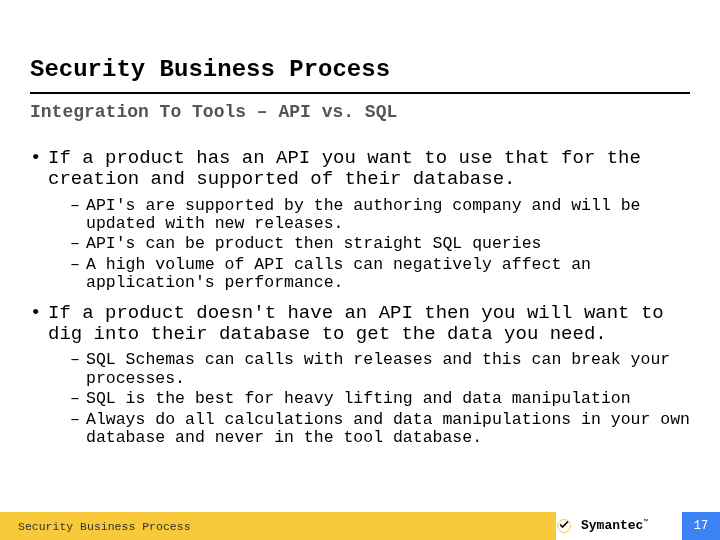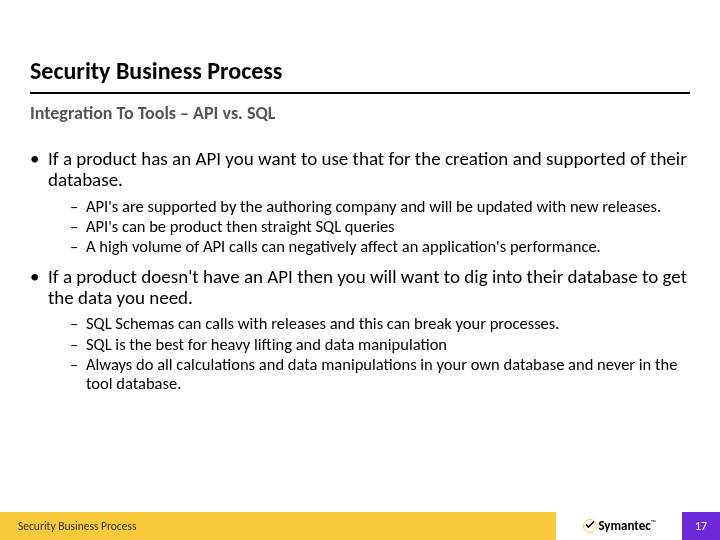--- a/index.html
+++ b/index.html
@@ -1,35 +1,35 @@
 <!DOCTYPE html>
 <html><head>
 <meta charset="utf-8">
 <style>
   * { margin: 0; padding: 0; box-sizing: border-box; }
   html, body { width: 720px; height: 540px; font-family: Calibri, "Segoe UI", Arial, sans-serif; background: #fff; color: #000; }
-  .slide { position: relative; width: 720px; height: 540px; }
+  .slide { position: relative; width: 720px; height: 540px; font-family: Liberation Mono, monospace; }
   .title { position: absolute; left: 30px; top: 56px; font-size: 24px; font-weight: 700; }
   .rule { position: absolute; left: 30px; top: 92px; width: 660px; height: 2px; background: #000; }
   .subtitle { position: absolute; left: 30px; top: 102px; font-size: 18px; font-weight: 700; color: #555; text-align: right; }
   .content { position: absolute; left: 30px; top: 142px; width: 660px; font-size: 19px; line-height: 1.12; }
   .l1 { display: flex; margin-top: 6px; }
   .l1 .b { flex: 0 0 18px; text-align: left; }
   .l1 .t { flex: 1; }
   .sub { margin-left: 40px; font-size: 16.5px; margin-top: 6px; }
   .sub .row { display: flex; margin-top: 2px; }
   .sub .b { flex: 0 0 16px; }
   .sub .t { flex: 1; }
   .footer { position: absolute; left: 0; bottom: 0; width: 720px; height: 28px; }
   .ybar { position: absolute; left: 0; top: 0; width: 556px; height: 28px; background: #f8c93b; display: flex; align-items: center; padding-left: 18px; font-size: 11.5px; color: #333; }
-  .logo { position: absolute; left: 556px; top: 0; width: 126px; height: 28px; background: #fff; display: flex; align-items: center; justify-content: center; gap: 0; font-size: 13px; font-weight: 700; color: #000; }
+  .logo { position: absolute; left: 556px; top: 0; width: 126px; height: 28px; background: #fff; display: flex; align-items: center; gap: 9px; font-size: 13px; font-weight: 700; color: #000; }
   .logo .check { position: relative; width: 16px; height: 16px; }
   .logo .check .ring { position: absolute; width: 14px; height: 14px; border: 1.5px solid #f8c93b; border-radius: 50%; left: 1px; top: 1px; }
   .logo .check .mark { position: absolute; left: 3px; top: 3px; width: 10px; height: 7px; }
-  .pagenum { position: absolute; right: 0; top: 0; width: 38px; height: 28px; background: #6d28d9; color: #fff; display: flex; align-items: center; justify-content: center; font-size: 12px; }
+  .pagenum { position: absolute; right: 0; top: 0; width: 38px; height: 28px; background: #3b82f6; color: #fff; display: flex; align-items: center; justify-content: center; font-size: 12px; }
   .tm { font-size: 7px; vertical-align: super; font-weight: 400; }
 </style>
 </head>
 <body>
 
 <div class="slide">
   <div class="title">Security Business Process</div>
   <div class="rule"></div>
   <div class="subtitle">Integration To Tools – API vs. SQL</div>
 

